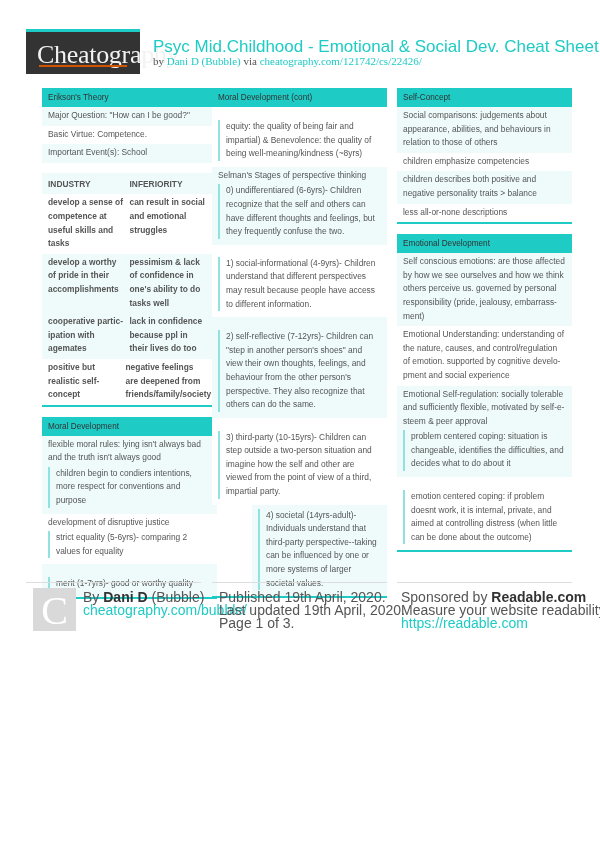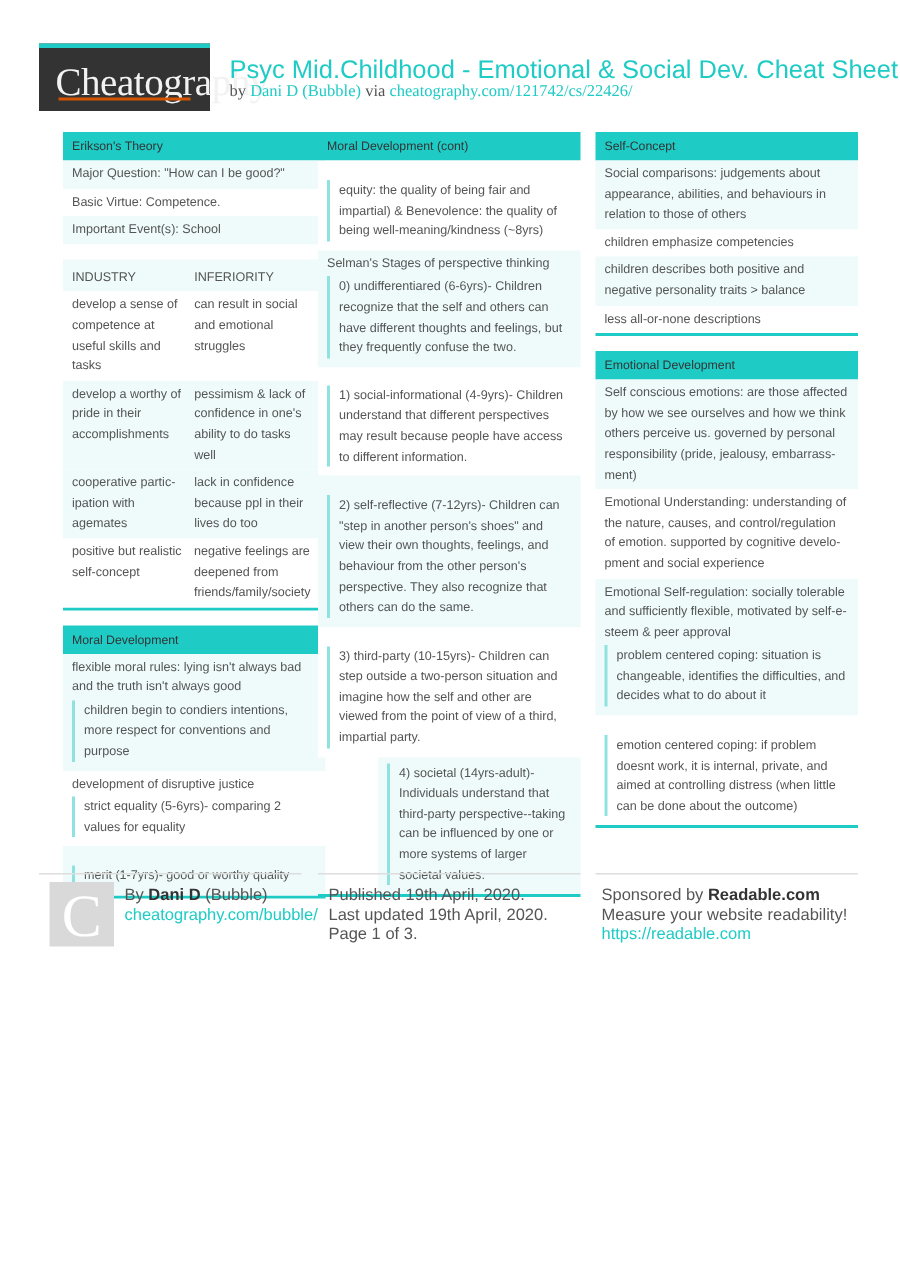--- a/index.html
+++ b/index.html
@@ -17,26 +17,26 @@
   .col3 { left:397px; }
 
   .box { border-bottom:2px solid #1ecbc5; margin-bottom:10px; }
   .box-head { background:#1ecbc5; color:#333; font-size:8.2px; padding:5px 6px; height:9px; line-height:9px; box-sizing:content-box; }
   .row { font-size:8.4px; line-height:13.6px; padding:2px 6px 3px 6px; color:#555; }
   .row.a { background:#effbfb; }
   .row.b { background:#ffffff; }
   .row.spacer { height:10px; padding:0; }
   .indent { border-left:2px solid #8fe2df; margin:2px 0 3px 0; padding:0 0 0 6px; }
   .tbl { display:flex; }
-  .tbl > div { width:50%; padding-right:4px; }
+  .tbl > div { width:50%; padding-right:4px;font-weight:bold; }
   .tbl-head { font-size:8.4px; padding:5px 6px 3px 6px; }
 
   .footer-line { position:absolute; top:582px; height:1px; background:#ddd; }
   .avatar { position:absolute; left:33px; top:588px; width:43px; height:43px; background:#d9d9d9; color:#fff; font-family:"Liberation Serif", serif; font-size:40px; text-align:center; line-height:46px; }
-  .ftext { position:absolute; font-size:11px; line-height:13px; color:#555; white-space:nowrap; }
+  .ftext { position:absolute; font-size:14px; line-height:13px; color:#555; white-space:nowrap; }
   .ftext b { color:#333; }
   .ftext .teal { color:#1ecbc5; }
 </style>
 </head>
 <body>
 
 <div class="logo">
   <span class="logo-text">Cheatography</span>
   <div class="logo-underline" style="width:88px;"></div>
 </div>

